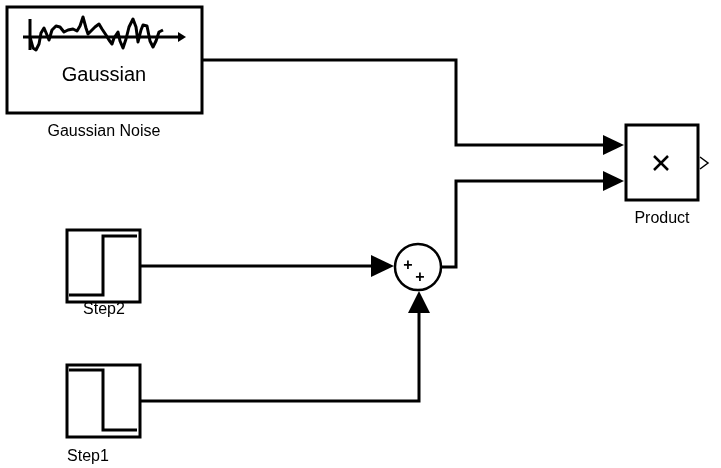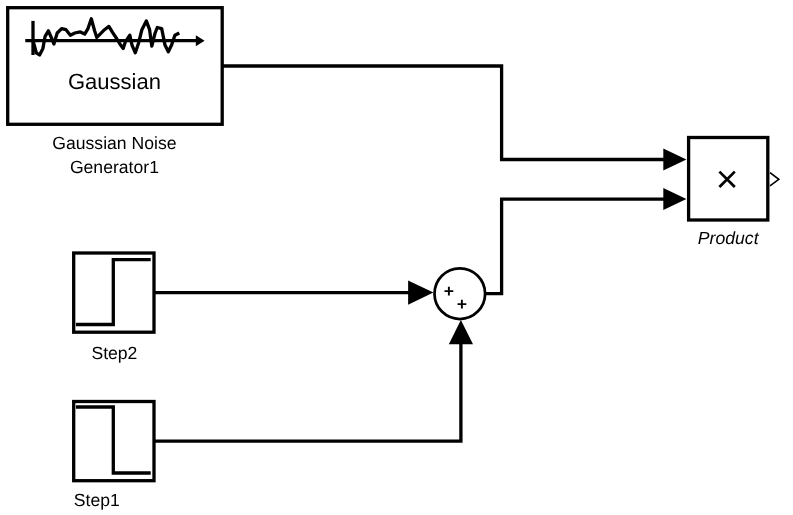--- a/index.html
+++ b/index.html
@@ -61,17 +61,16 @@
     <polyline fill="none" stroke="#000" stroke-width="3" points="140,266 375,266"></polyline>
     <polygon points="371,255 394,266 371,277" fill="#000"></polygon>
 
     <polyline fill="none" stroke="#000" stroke-width="3" points="140,401 419,401 419,312"></polyline>
     <polygon points="408,313 419,291 430,313" fill="#000"></polygon>
   </g>
 </svg>
 
 <div class="lbl" style="left:0px; top:120px; width:208px;">
   <div>Gaussian Noise</div>
-  <div>Generator1</div>
 </div>
-<div class="lbl" style="left:54px; top:311px; width:100px;">Step2</div>
+<div class="lbl" style="left:54px; top:298px; width:100px;">Step2</div>
 <div class="lbl" style="left:38px; top:445px; width:100px;">Step1</div>
-<div class="lbl" style="left:612px; top:207px; width:100px;font-style:italic;">Product</div>
+<div class="lbl" style="left:612px; top:207px; width:100px;">Product</div>
 
 </body></html>

